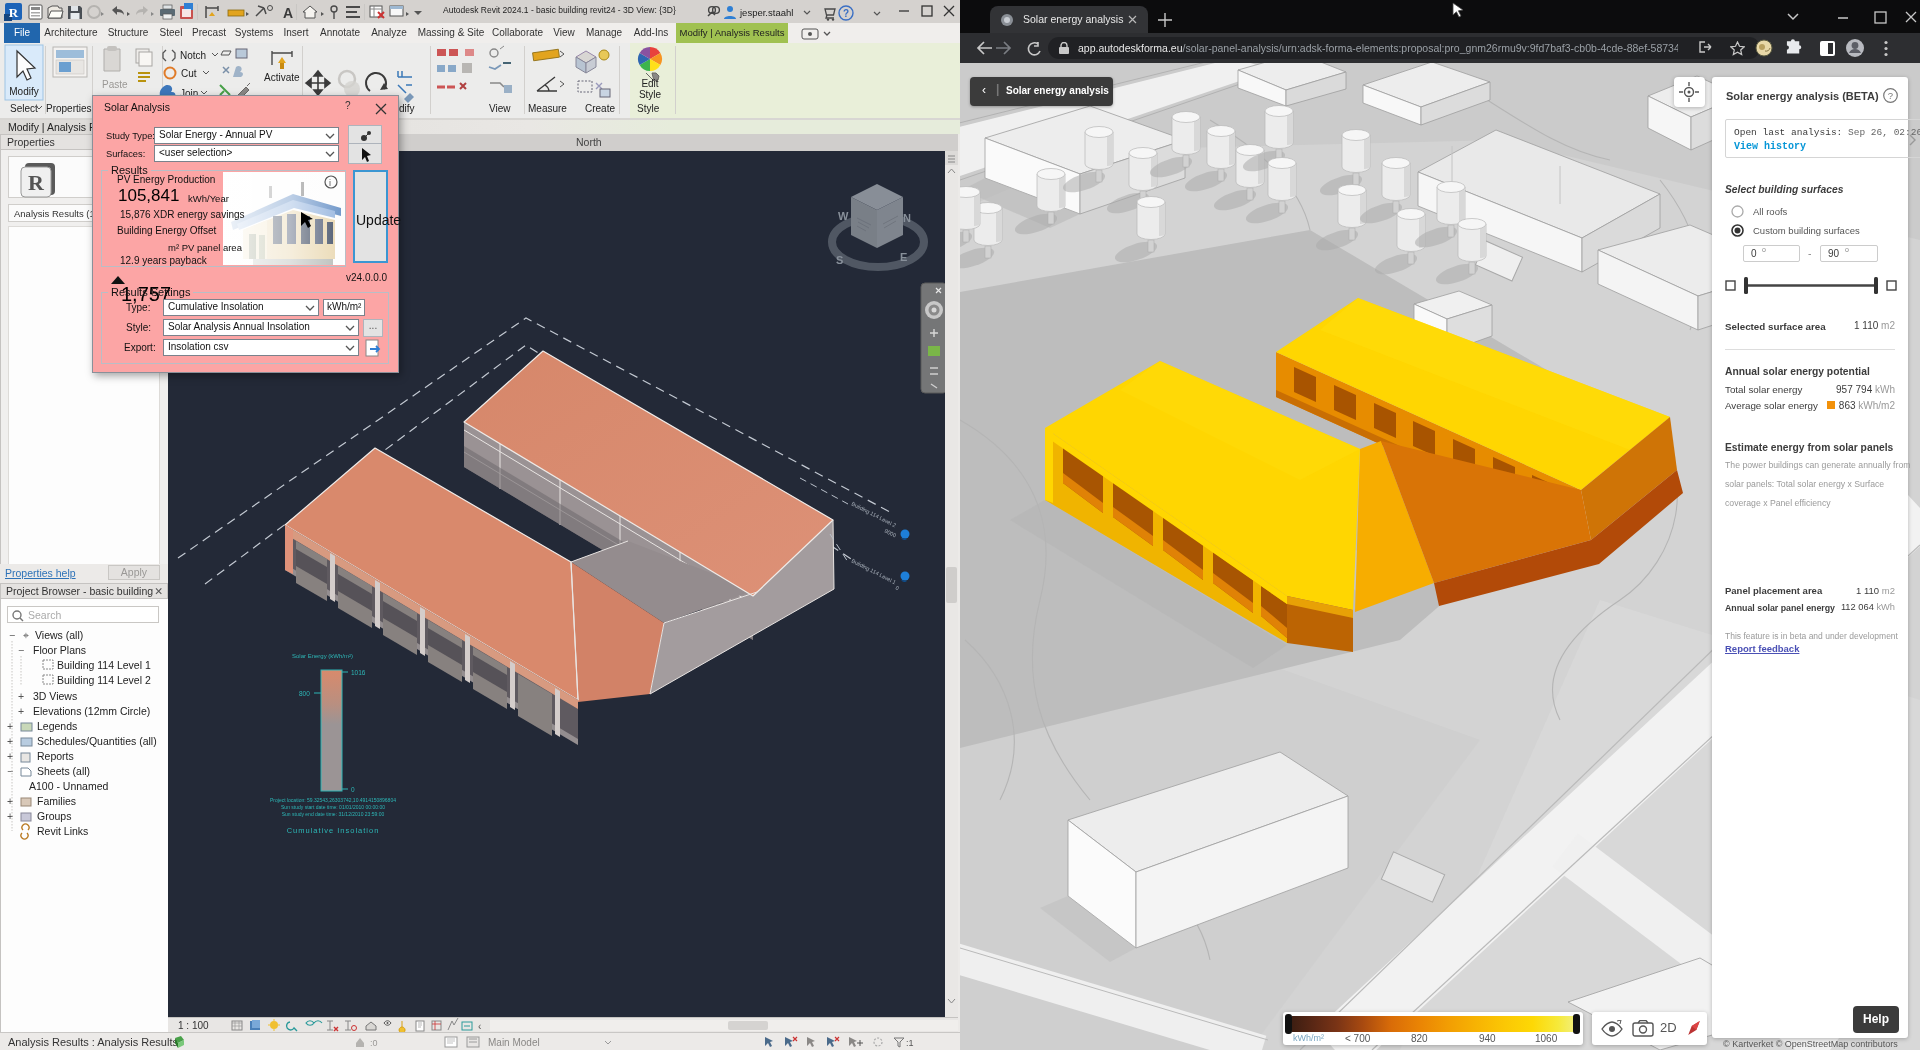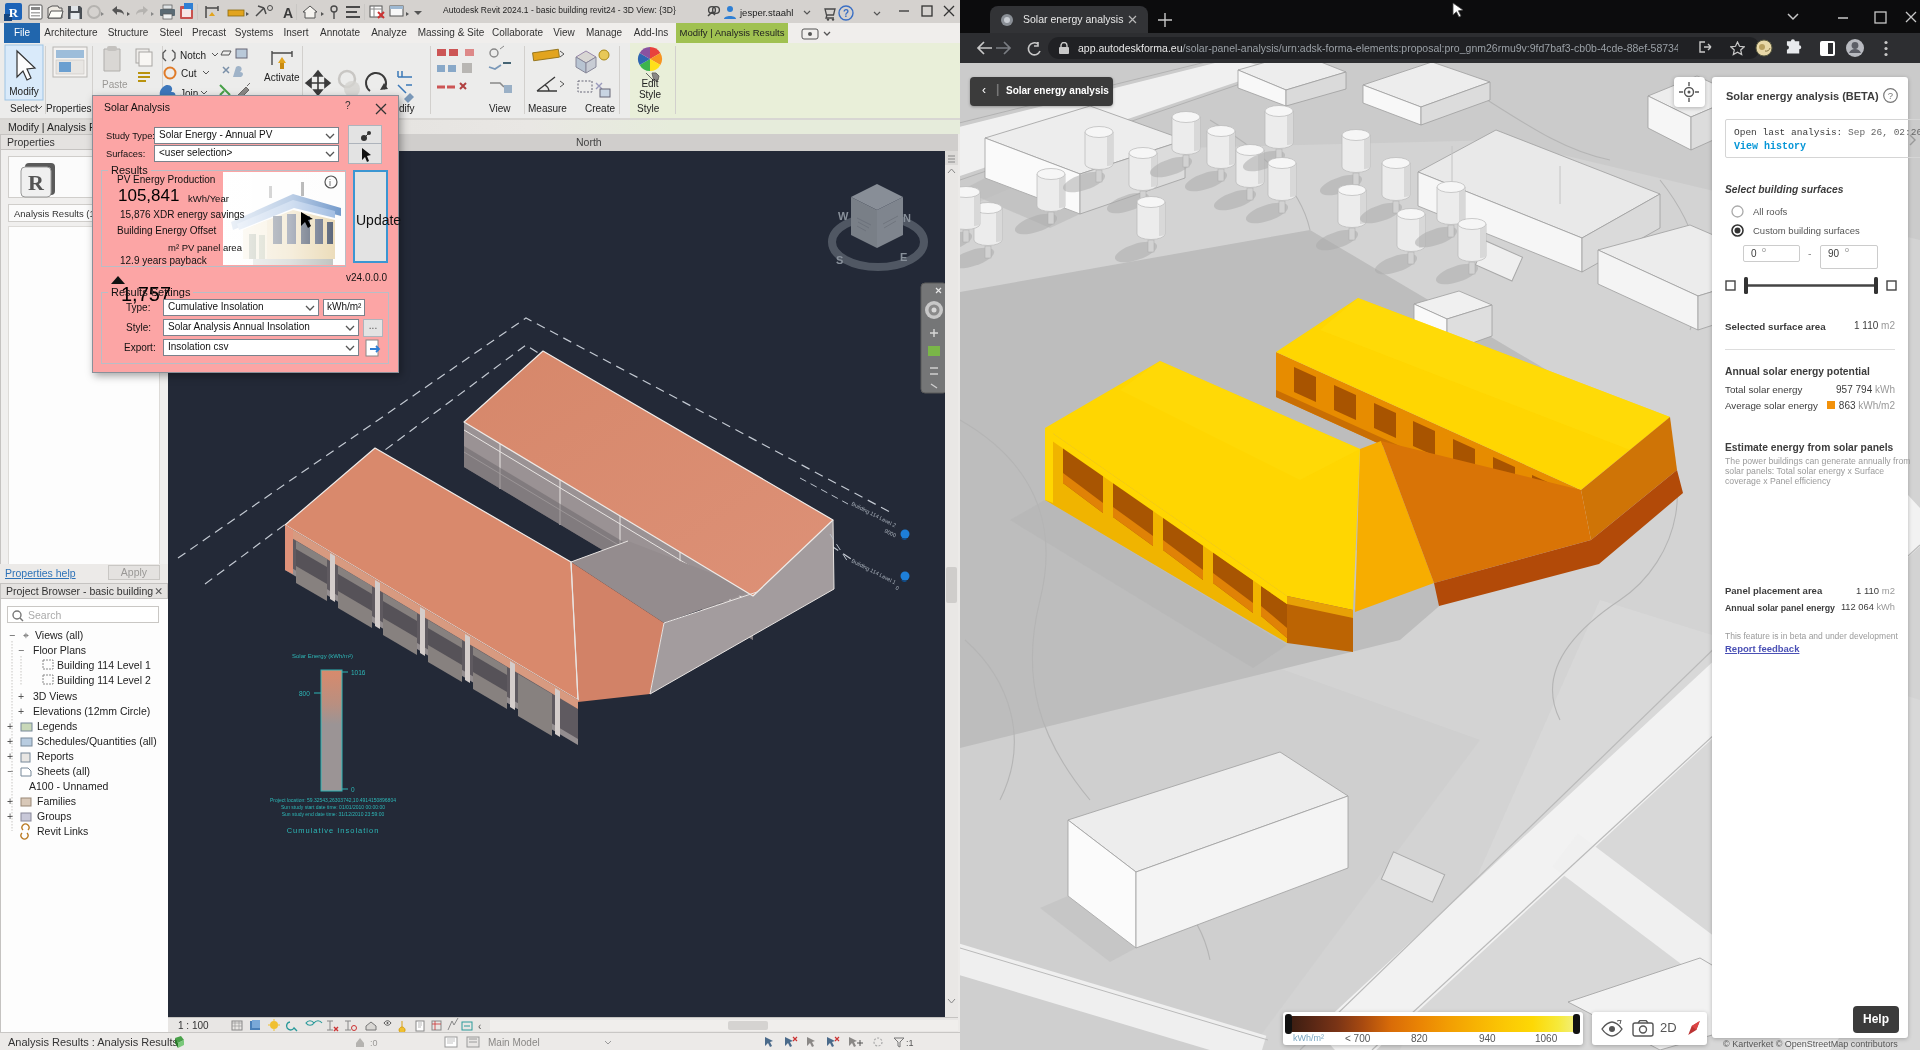--- a/index.html
+++ b/index.html
@@ -1076,41 +1076,41 @@
         <svg class="abs" style="left:19px;top:147px" width="13" height="13">
             <circle cx="6.5" cy="6.5" r="5.5" fill="none" stroke="#333" stroke-width="1.6"></circle>
             <circle cx="6.5" cy="6.5" r="3" fill="#333"></circle>
           </svg>
         <span class="abs" style="left:41px;top:148px;color:#555;font-size:9.5px;">Custom building surfaces</span>
         <div class="abs" style="left:31px;top:168px;width:57px;height:17px;border:1px solid #ccc;border-radius:2px;">
             <span style="position:absolute;left:7px;top:2px;font-size:10px;">0</span>
             <span style="position:absolute;left:18px;top:0;font-size:7px;color:#888;">o</span>
           </div>
         <span class="abs" style="left:96px;top:170px;color:#888;">-</span>
-        <div class="abs" style="left:108px;top:168px;width:58px;height:24px;border:1px solid #ccc;border-radius:2px;padding-left:43px;">
+        <div class="abs" style="left:108px;top:168px;width:58px;height:17px;border:1px solid #ccc;border-radius:2px;padding-left:43px;">
             <span style="position:absolute;left:7px;top:2px;font-size:10px;">90</span>
             <span style="position:absolute;left:24px;top:0;font-size:7px;color:#888;">o</span>
           </div>
         <svg class="abs" style="left:13px;top:198px" width="172" height="22">
           <rect x="1" y="6" width="9" height="9" fill="none" stroke="#444" stroke-width="1.4"></rect>
           <rect x="162" y="6" width="9" height="9" fill="none" stroke="#444" stroke-width="1.4"></rect>
           <line x1="20" y1="10.5" x2="152" y2="10.5" stroke="#444" stroke-width="2.5"></line>
           <rect x="19" y="2" width="4" height="17" rx="1.5" fill="#333"></rect>
           <rect x="149" y="2" width="4" height="17" rx="1.5" fill="#333"></rect>
         </svg>
         <span class="abs" style="left:13px;top:244px;font-weight:bold;font-size:9.8px;">Selected surface area</span>
         <span class="abs" style="right:13px;top:243px;font-size:10px;">1 110 <span style="color:#999;">m2</span></span>
         <div class="abs" style="left:13px;top:272px;width:170px;height:1px;background:#ddd;"></div>
         <span class="abs" style="left:13px;top:289px;font-size:10.3px;font-weight:bold;">Annual solar energy potential</span>
         <span class="abs" style="left:13px;top:307px;font-size:9.8px;">Total solar energy</span>
         <span class="abs" style="right:13px;top:307px;font-size:10px;">957 794 <span style="color:#999;">kWh</span></span>
         <span class="abs" style="left:13px;top:323px;font-size:9.8px;">Average solar energy</span>
         <span class="abs" style="right:13px;top:323px;font-size:10px;"><span style="display:inline-block;width:8px;height:8px;background:#f2910a;margin-right:4px;"></span>863 <span style="color:#999;">kWh/m2</span></span>
         <span class="abs" style="left:13px;top:365px;font-size:10.3px;font-weight:bold;">Estimate energy from solar panels</span>
-        <div class="abs" style="left:13px;top:379px;width:172px;font-size:8.7px;color:#9a9a9a;line-height:10px;">The power buildings can generate annually from<br>solar panels: Total solar energy x Surface<br>coverage x Panel efficiency</div>
+        <div class="abs" style="left:13px;top:379px;width:172px;font-size:8.7px;color:#9a9a9a;line-height:19px;">The power buildings can generate annually from<br>solar panels: Total solar energy x Surface<br>coverage x Panel efficiency</div>
         <span class="abs" style="left:13px;top:508px;font-weight:bold;font-size:9.5px;">Panel placement area</span>
         <span class="abs" style="right:13px;top:508px;font-size:9.5px;">1 110 <span style="color:#999;">m2</span></span>
         <span class="abs" style="left:13px;top:526px;font-weight:bold;font-size:8.8px;">Annual solar panel energy</span>
         <span class="abs" style="right:13px;top:525px;font-size:9.3px;">112 064 <span style="color:#999;">kWh</span></span>
         <span class="abs" style="left:13px;top:554px;font-size:8.5px;color:#9a9a9a;">This feature is in beta and under development</span>
         <span class="abs" style="left:13px;top:566px;color:#4a50b5;font-weight:bold;font-size:9.5px;text-decoration:underline;">Report feedback</span>
       </div>
     </div>
   </div>
 </div>

